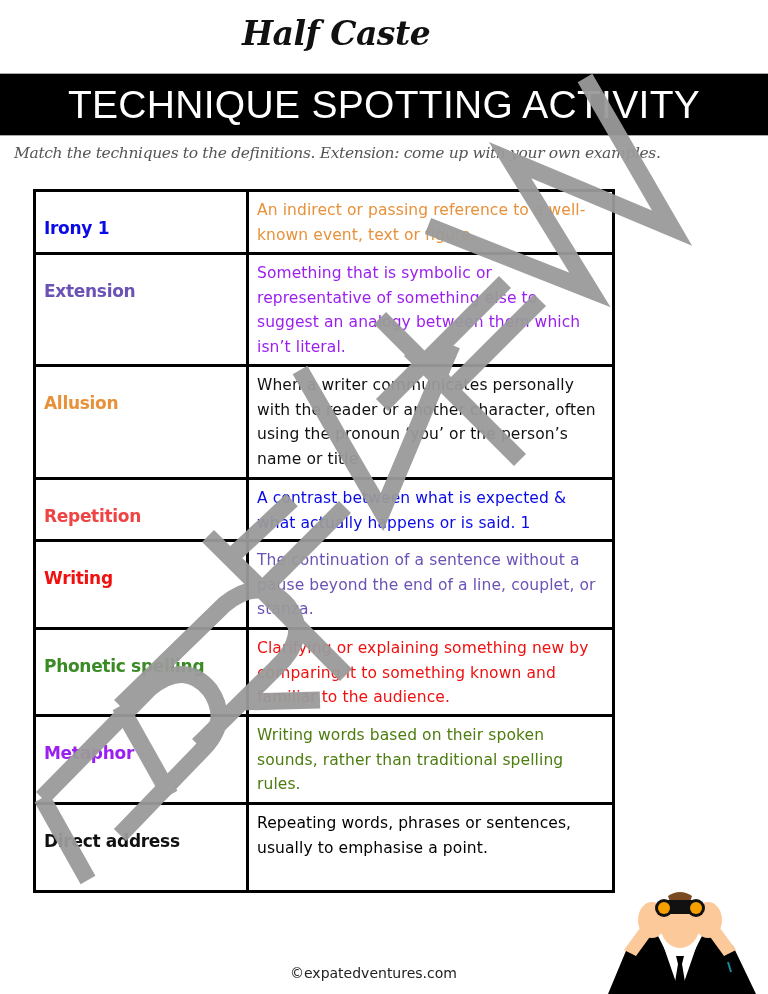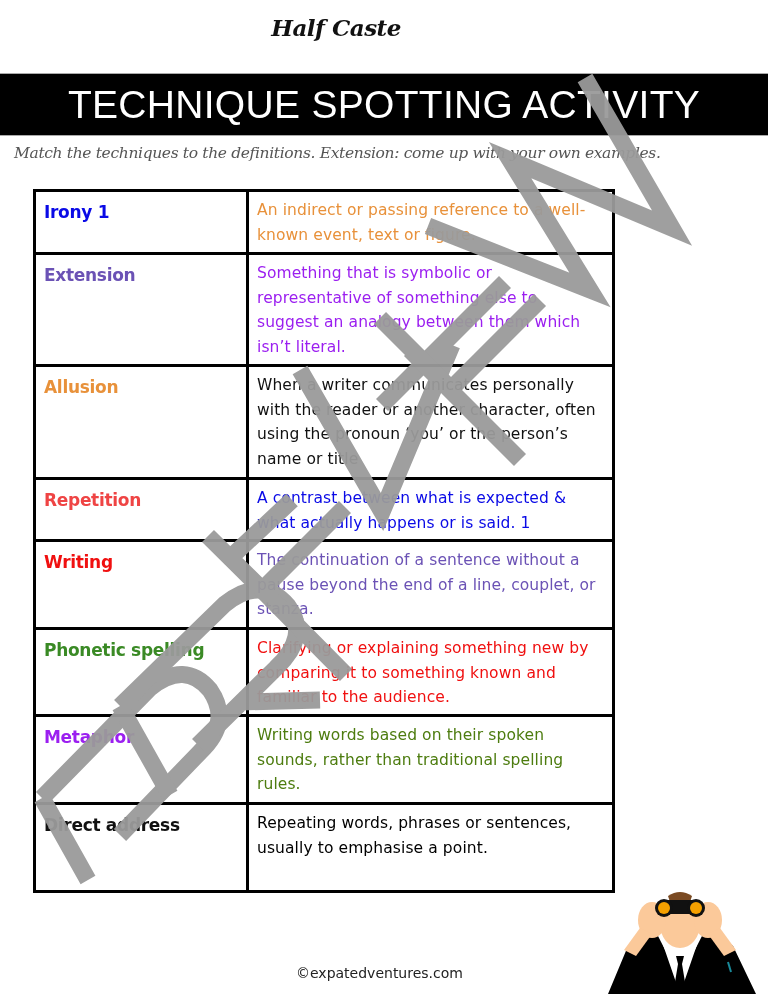--- a/index.html
+++ b/index.html
@@ -4,21 +4,21 @@
   <style>
     html, body { margin: 0; padding: 0; }
     body {
       width: 768px; height: 994px; background: #ffffff;
       position: relative; overflow: hidden;
       font-family: "DejaVu Sans", sans-serif;
     }
     .title-script {
       position: absolute; left: 0; top: 14px; width: 672px; text-align: center;
       font-family: "DejaVu Serif", serif; font-style: italic; font-weight: bold;
-      font-size: 23px; color: #111; letter-spacing: -0.5px;
+      font-size: 33px; color: #111; letter-spacing: -0.5px;
     }
     .banner {
       position: absolute; left: 0; top: 73px; width: 768px; height: 61px;
       background: #000; border-top: 1px solid #aaa; border-bottom: 1px solid #aaa;
       display: flex; align-items: center; justify-content: center;
     }
     .banner span {
       color: #fff; font-family: "Liberation Sans", sans-serif; font-size: 39px;
       letter-spacing: 0.3px;
     }
@@ -29,27 +29,27 @@
     }
     table.tech {
       position: absolute; left: 33px; top: 189px; width: 582px;
       border-collapse: collapse; table-layout: fixed;
     }
     table.tech td {
       border: 3px solid #000; vertical-align: top; padding: 6px 8px 4px 8px;
       font-family: "DejaVu Sans", sans-serif;
     }
     table.tech td.term {
-      width: 194px; font-weight: bold; font-size: 17px; padding-top: 10px; letter-spacing: -0.3px; border-radius: 25px;
+      width: 194px; font-weight: bold; font-size: 17px; padding-top: 26px; letter-spacing: -0.3px; border-radius: 25px;
     }
     table.tech td.def {
       font-size: 15.5px; line-height: 24.5px; letter-spacing: 0.1px;
     }
     .footer {
-      position: absolute; left: 296px; top: 965px;
+      position: absolute; left: 290px; top: 965px;
       font-family: "DejaVu Sans", sans-serif; font-size: 14px; color: #222;
     }
     .spy {
       position: absolute; left: 588px; top: 884px; width: 180px; height: 110px;
     }
     .watermark {
       position: absolute; left: 0; top: 0; width: 768px; height: 994px; pointer-events: none;
     }
   </style>
 </head>

